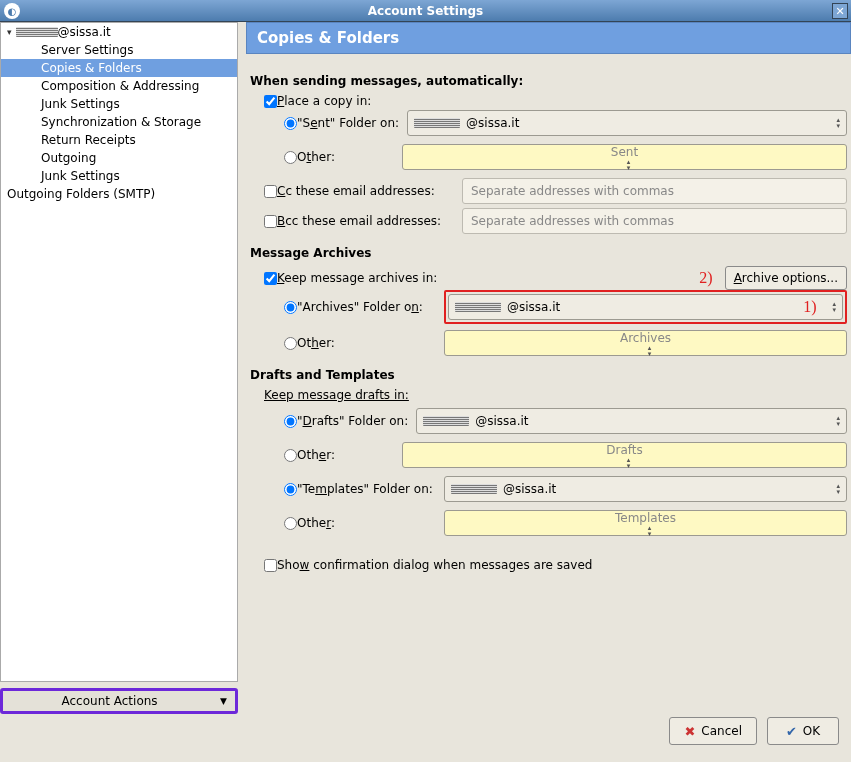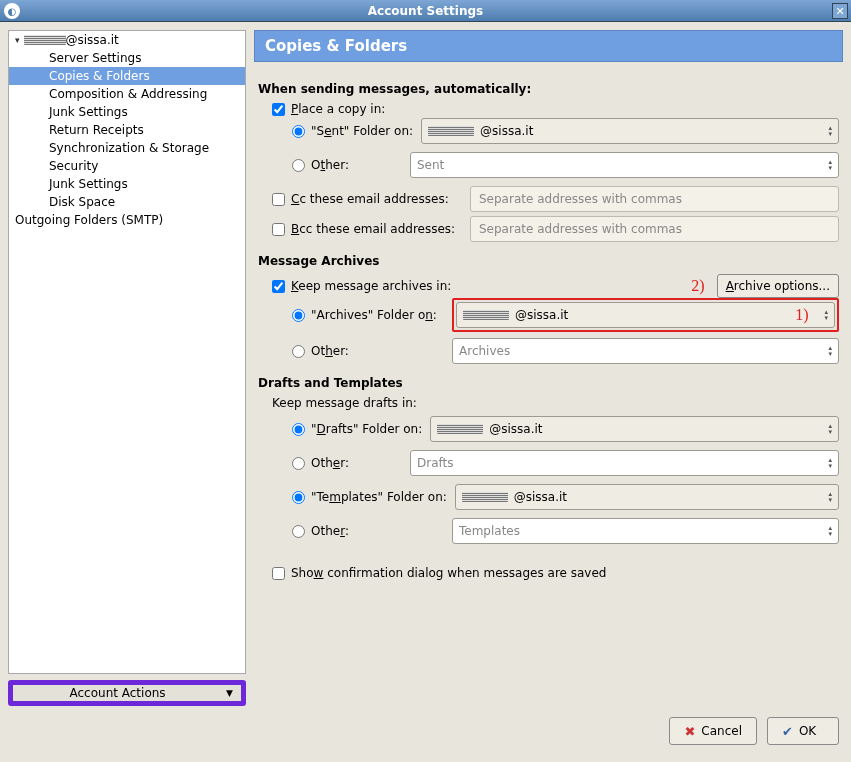--- a/index.html
+++ b/index.html
@@ -48,21 +48,20 @@
     background: #7da6d4;
     color: #fff;
     font-size: 11px;
     display: flex;
     align-items: center;
     justify-content: center;
     cursor: pointer;
   }
   .window-body {
     display: flex;
-    padding: 8px;
     gap: 8px;
     height: 692px;
   }
   
   .sidebar {
     width: 238px;
     display:flex;
     flex-direction:column;
     gap: 6px;
   }
@@ -87,21 +86,21 @@
     font-size: 9px;
     margin-right: 4px;
     color:#333;
   }
   .tree-item.selected {
     background: #6f9fe0;
     color: #fff;
   }
   .account-actions {
     height: 26px;
-    border: 5px solid #6d28d9;
+    border: 3px solid #6d28d9;
     background: #e4e1d8;
     display:flex;
     align-items:center;
     justify-content:center;
     gap:4px;
     cursor:pointer;
     border-radius:3px;
   }
   .account-actions .caret { font-size:9px; margin-left:auto; margin-right:8px;}
   .account-actions .lbl { margin-left:auto;}
@@ -134,21 +133,20 @@
   .indent2 { margin-left: 34px; }
   .row {
     display:flex;
     align-items:center;
     min-height: 30px;
     gap: 8px;
   }
   label.ck {
     display:flex;
     align-items:center;
-    gap:6px;
     cursor:pointer;
   }
   input[type="checkbox"], input[type="radio"] {
     margin:0;
     cursor:pointer;
   }
   .underline { text-decoration: underline; }
   .dropdown {
     flex:1;
     height: 26px;
@@ -156,22 +154,23 @@
     background: #efece3;
     border-radius: 3px;
     display:flex;
     align-items:center;
     padding: 0 6px;
     cursor:pointer;
     justify-content:space-between;
   }
   .dropdown.disabled {
     color:#888;
-    background:#ffffff;
+    background:#fef9c3;
     cursor:default;
+    flex-direction:column;
   }
   .dropdown .spin {
     display:flex;
     flex-direction:column;
     font-size:7px;
     line-height:6px;
     color:#555;
     margin-left:8px;
   }
   .dropdown .dlabel {
@@ -222,20 +221,21 @@
   }
   .btn {
     height:28px;
     min-width:72px;
     padding: 0 14px;
     border:1px solid #8a8a8a;
     border-radius:3px;
     background:#efece3;
     display:flex;
     align-items:center;
+    justify-content:center;
     gap:6px;
     cursor:pointer;
   }
   .btn-icon { font-size:13px; }
   .arch-row { position: relative; display:flex; align-items:center; gap:8px; }
   .arch-dropdown-wrap { flex:1; position:relative; padding:2px; }
 </style>
 </head>
 <body>
 
@@ -259,33 +259,30 @@
         <div class="tree-item level1 selected">
           <span>Copies &amp; Folders</span>
         </div>
         <div class="tree-item level1">
           <span>Composition &amp; Addressing</span>
         </div>
         <div class="tree-item level1">
           <span>Junk Settings</span>
         </div>
         <div class="tree-item level1">
+          <span>Synchronization &amp; Storage</span>
+        </div>
+        <div class="tree-item level1">
           <span>Return Receipts</span>
         </div>
         <div class="tree-item level1">
-          <span>Synchronization &amp; Storage</span>
-        </div>
-        <div class="tree-item level1">
-          <span>Security</span>
+          <span>Outgoing</span>
         </div>
         <div class="tree-item level1">
           <span>Junk Settings</span>
-        </div>
-        <div class="tree-item level1">
-          <span>Disk Space</span>
         </div>
         <div class="tree-item level0">
           <span>Outgoing Folders (SMTP)</span>
         </div>
       </div>
     <div class="account-actions">
       <span class="lbl">Account Actions</span>
       <span class="caret">▼</span>
     </div>
   </div>
@@ -388,21 +385,21 @@
           <span>Ot<span class="underline">h</span>er:</span>
         </label>
         <div class="dropdown disabled">
           <span class="dlabel">Archives</span>
           <span class="spin">▴<br>▾</span>
         </div>
       </div>
 
       <div class="section-title">Drafts and Templates</div>
 
-      <div class="indent1" style="margin-bottom:4px;">Keep message drafts in:</div>
+      <div class="indent1" style="margin-bottom:4px;text-decoration:underline;">Keep message drafts in:</div>
 
       <div class="indent2 row radio-row">
         <label class="ck radio-col-label narrow">
           <input type="radio" name="drafts" checked="" style="">
           <span>"<span class="underline">D</span>rafts" Folder on:</span>
         </label>
         <div class="dropdown">
           <span class="dlabel">
               <span class="obscured"></span>
               <span>@sissa.it</span>

